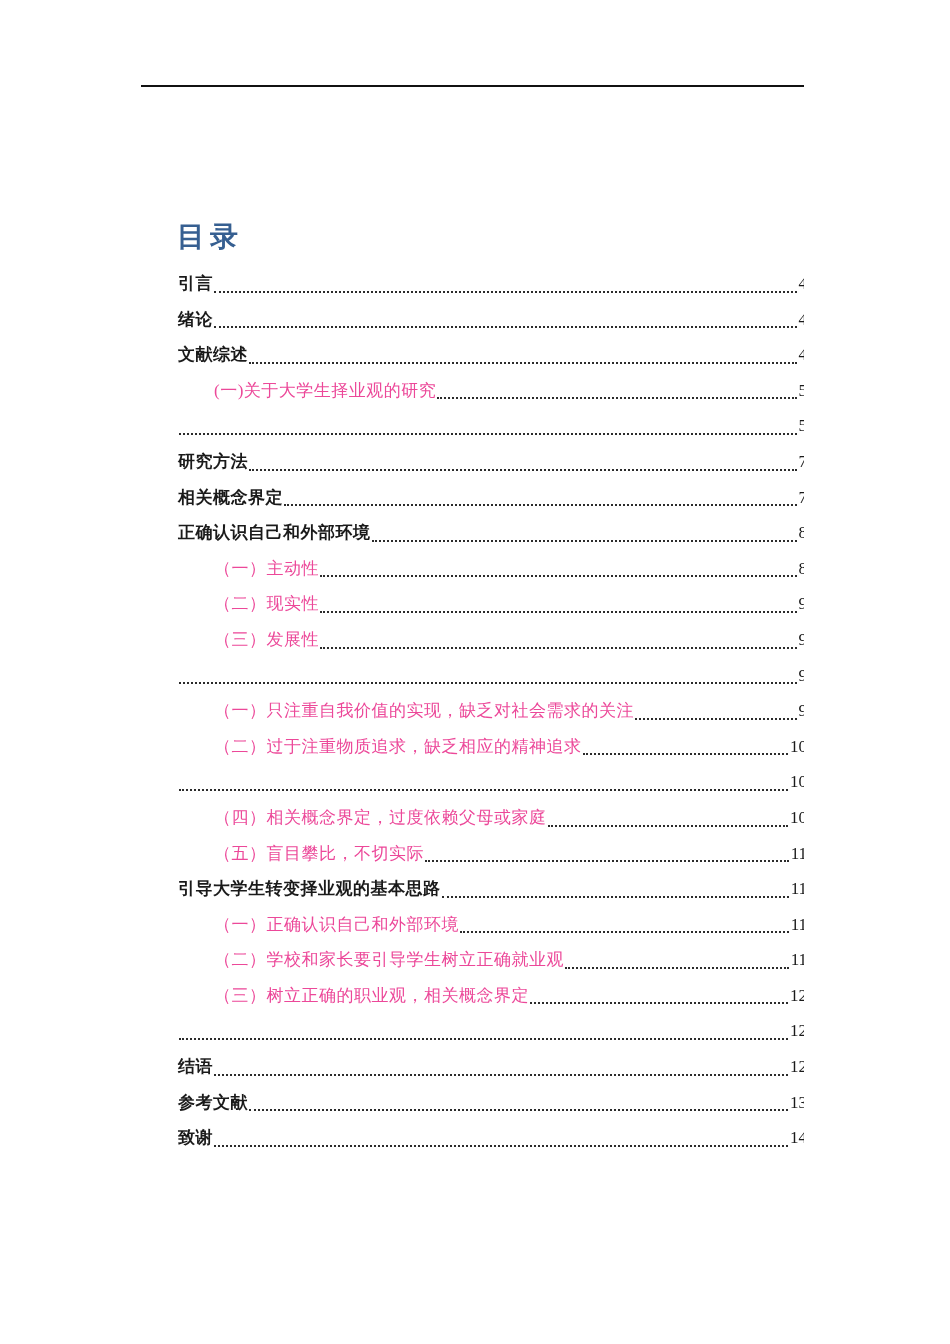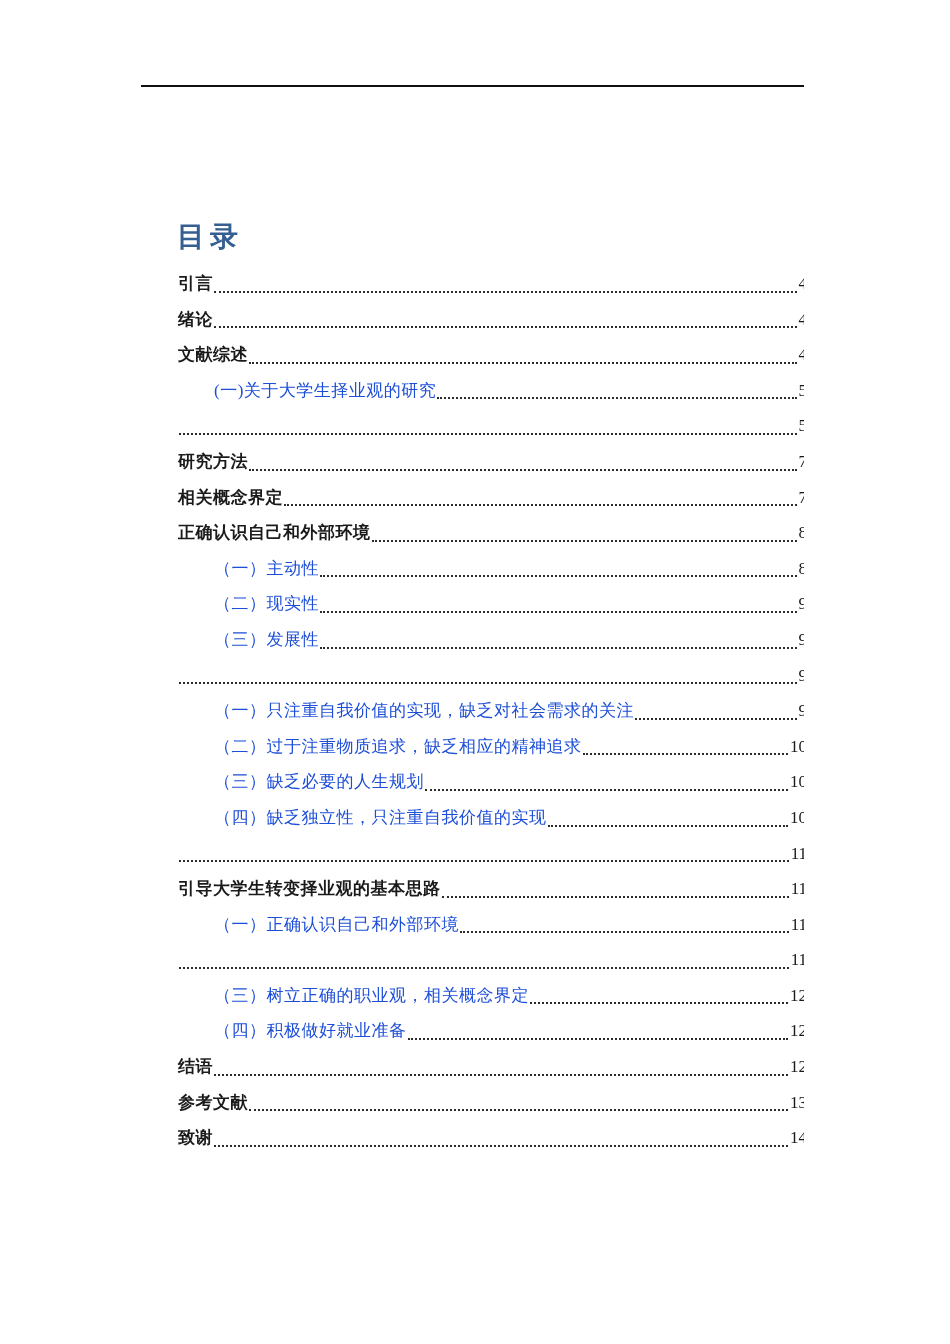--- a/index.html
+++ b/index.html
@@ -47,21 +47,21 @@
     cursor: default;
   }
   .toc-row .toc-title {
     white-space: nowrap;
     font-weight: 700;
     letter-spacing: 0.5px;
   }
   .toc-row.level-2 .toc-title {
     padding-left: 36px;
     font-weight: 400;
-    color: #1d4ed8;
+    color: #ec4899;
   }
   .toc-leader {
     flex: 1;
     position: relative;
     margin: 0 2px 0 1px;
     min-width: 14px;
   }
   .toc-leader::after {
     content: "";
     position: absolute;
@@ -147,54 +147,54 @@
       <span class="toc-title">（一）只注重自我价值的实现，缺乏对社会需求的关注</span>
       <span class="toc-leader"></span>
       <span class="toc-page">9</span>
     </div>
       <div class="toc-row level-2">
       <span class="toc-title">（二）过于注重物质追求，缺乏相应的精神追求</span>
       <span class="toc-leader"></span>
       <span class="toc-page">10</span>
     </div>
       <div class="toc-row level-2">
-      <span class="toc-title">（三）缺乏必要的人生规划</span>
       <span class="toc-leader"></span>
       <span class="toc-page">10</span>
     </div>
       <div class="toc-row level-2">
-      <span class="toc-title">（四）缺乏独立性，只注重自我价值的实现</span>
+      <span class="toc-title">（四）相关概念界定，过度依赖父母或家庭</span>
       <span class="toc-leader"></span>
       <span class="toc-page">10</span>
     </div>
       <div class="toc-row level-2">
+      <span class="toc-title">（五）盲目攀比，不切实际</span>
       <span class="toc-leader"></span>
       <span class="toc-page">11</span>
     </div>
       <div class="toc-row level-1">
       <span class="toc-title">引导大学生转变择业观的基本思路</span>
       <span class="toc-leader"></span>
       <span class="toc-page">11</span>
     </div>
       <div class="toc-row level-2">
       <span class="toc-title">（一）正确认识自己和外部环境</span>
       <span class="toc-leader"></span>
       <span class="toc-page">11</span>
     </div>
       <div class="toc-row level-2">
+      <span class="toc-title">（二）学校和家长要引导学生树立正确就业观</span>
       <span class="toc-leader"></span>
       <span class="toc-page">11</span>
     </div>
       <div class="toc-row level-2">
       <span class="toc-title">（三）树立正确的职业观，相关概念界定</span>
       <span class="toc-leader"></span>
       <span class="toc-page">12</span>
     </div>
       <div class="toc-row level-2">
-      <span class="toc-title">（四）积极做好就业准备</span>
       <span class="toc-leader"></span>
       <span class="toc-page">12</span>
     </div>
       <div class="toc-row level-1">
       <span class="toc-title">结语</span>
       <span class="toc-leader"></span>
       <span class="toc-page">12</span>
     </div>
       <div class="toc-row level-1">
       <span class="toc-title">参考文献</span>

